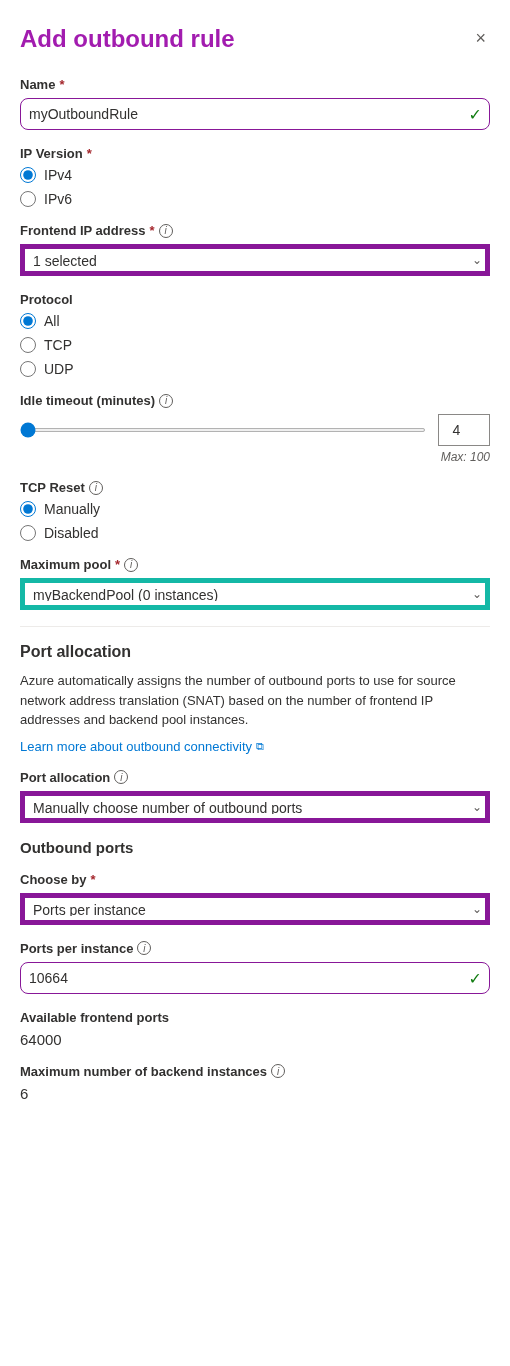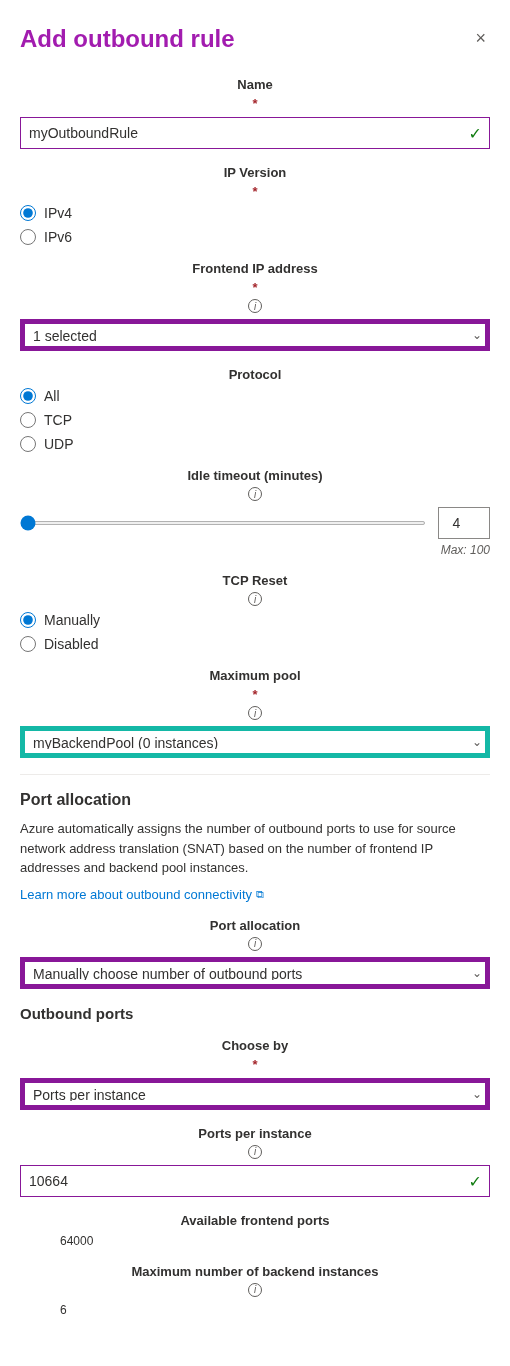--- a/index.html
+++ b/index.html
@@ -38,21 +38,20 @@
       margin-bottom: 16px;
     }
     .field-label {
       font-size: 13px;
       font-weight: 600;
       color: #323130;
       margin-bottom: 6px;
       display: flex;
       align-items: center;
       gap: 4px;
-      flex-direction: column;
     }
     .required-star {
       color: #a4262c;
     }
     .info-icon {
       display: inline-flex;
       align-items: center;
       justify-content: center;
       width: 14px;
       height: 14px;
@@ -71,20 +70,21 @@
       padding: 4px 8px;
       font-size: 14px;
       color: #323130;
       outline: none;
     }
     .input-with-check {
       position: relative;
     }
     .input-with-check input {
       border-color: #881798;
+      border-radius: 8px;
     }
     .check-icon {
       position: absolute;
       right: 8px;
       top: 50%;
       transform: translateY(-50%);
       color: #107c10;
       font-size: 16px;
     }
     .dropdown-field {
@@ -188,24 +188,23 @@
       align-items: center;
       gap: 4px;
     }
     .sub-section-title {
       font-size: 15px;
       font-weight: 600;
       color: #323130;
       margin-bottom: 8px;
     }
     .value-display {
-      font-size: 12px;
+      font-size: 15px;
       color: #323130;
       margin-top: 4px;
-      margin-left: 40px;
     }
   </style>
 </head>
 <body>
 
 <div class="panel">
 
   <div class="panel-header">
     <h1 class="panel-title">Add outbound rule</h1>
     <button class="close-btn">×</button>

